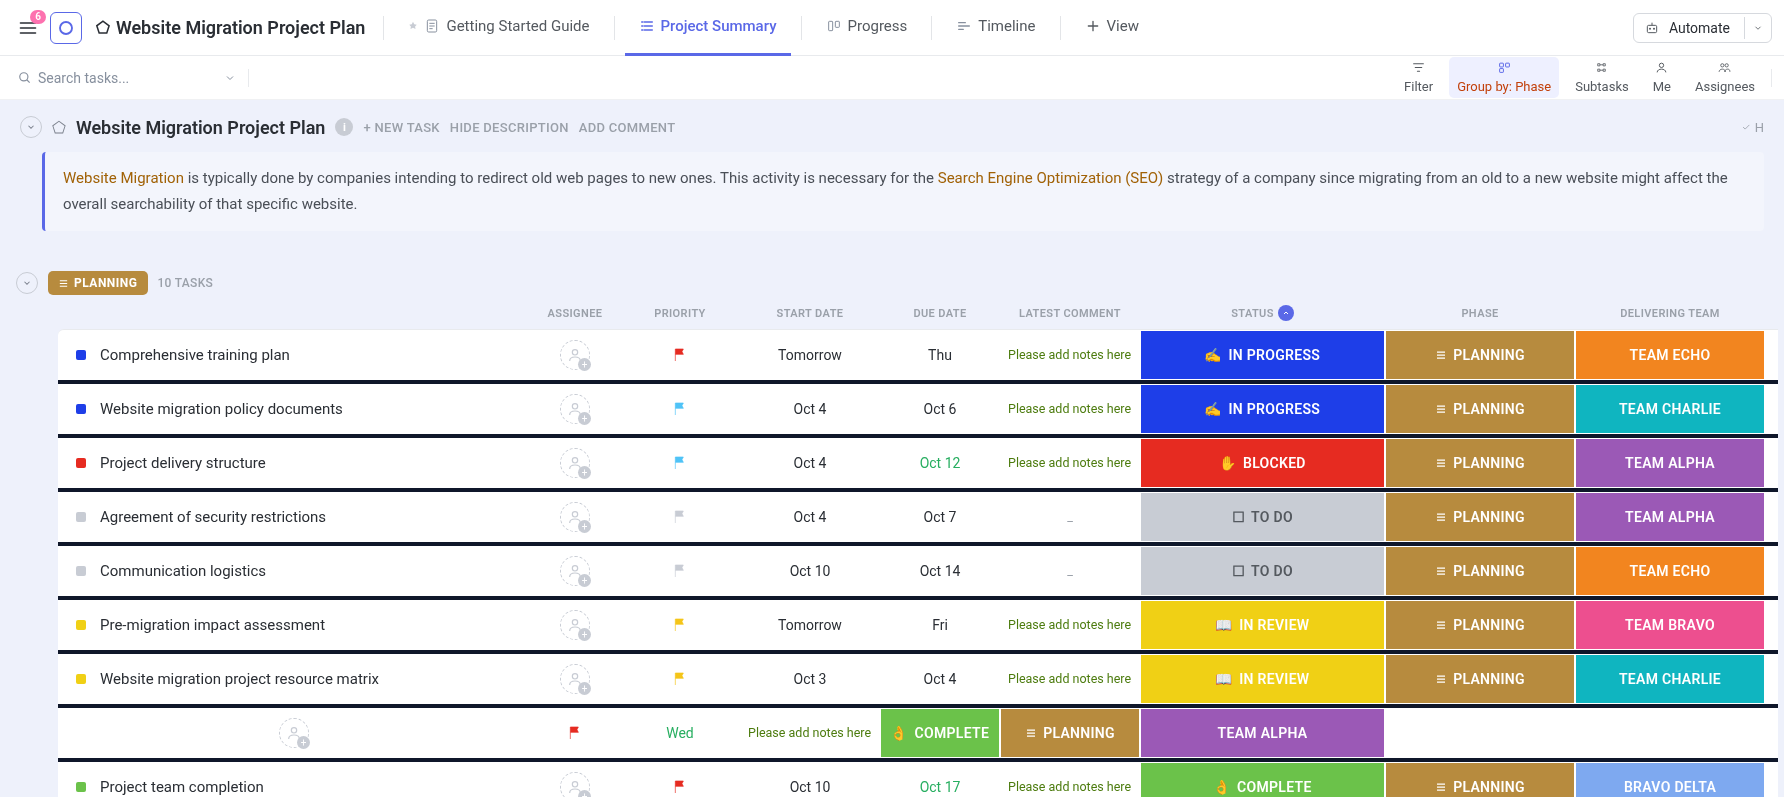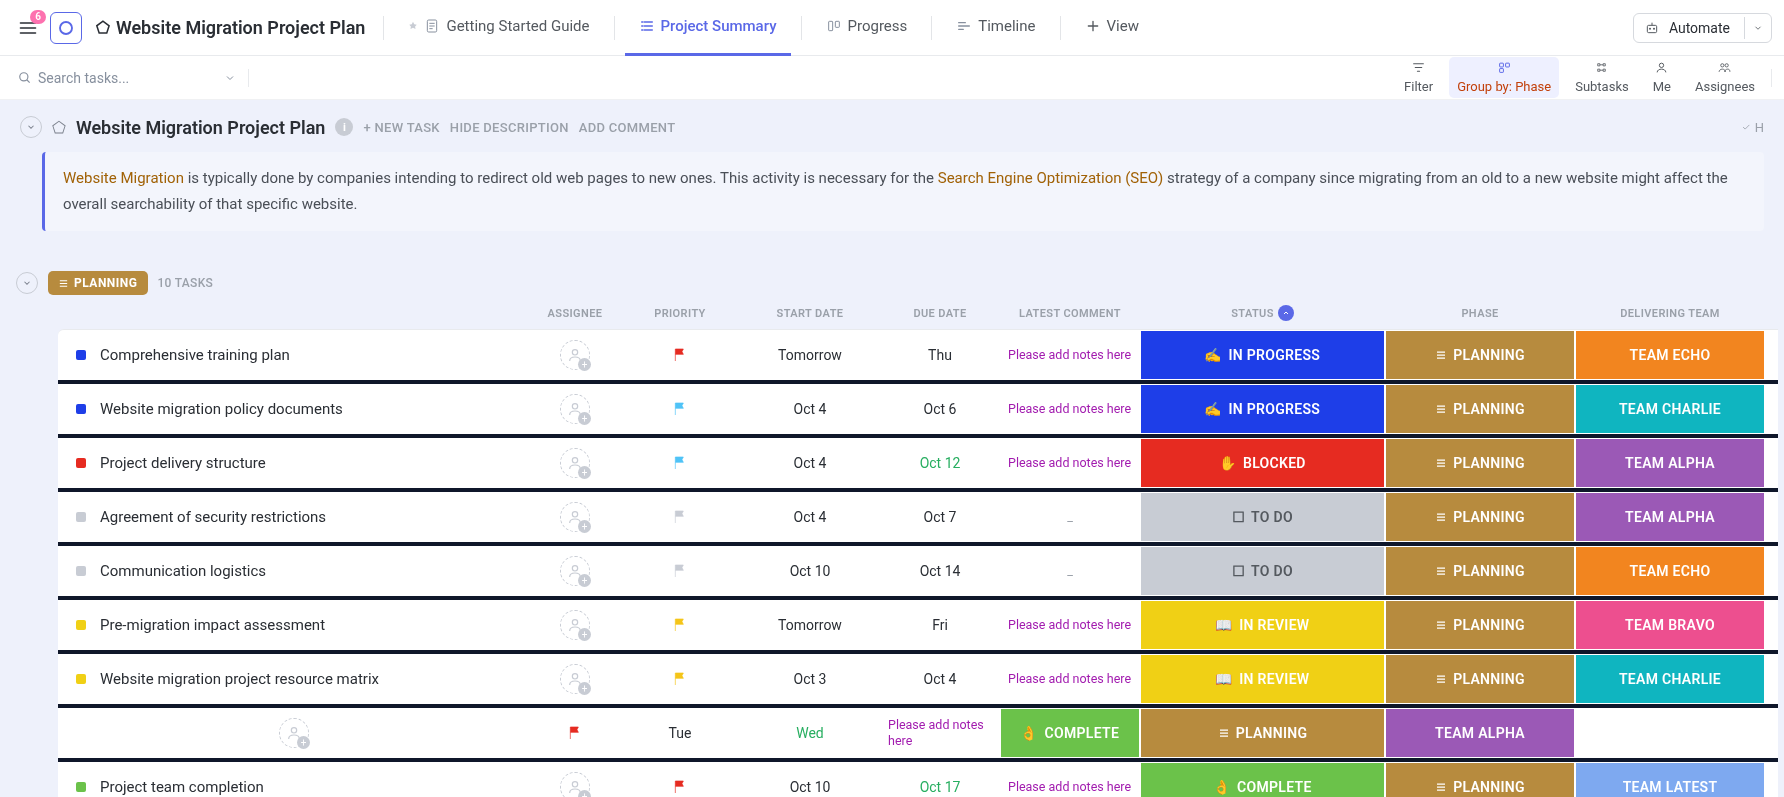--- a/index.html
+++ b/index.html
@@ -54,21 +54,21 @@
 
 .rows { background: #fff; border-radius: 6px 0 0 0; overflow: hidden; margin-left: 48px; border-top: 1px solid #e8eaed; }
 .row { display: grid; grid-template-columns: 472px 90px 120px 140px 120px 140px 245px 190px 190px; align-items: center; border-bottom: 4px solid #0f172a; min-height: 50px; }
 .cell { display: flex; align-items: center; justify-content: center; font-size: 14px; color: #2a2e34; height: 50px; }
 .cell.name { justify-content: flex-start; gap: 14px; padding-left: 18px; font-size: 15px; }
 .task-sq { width: 10px; height: 10px; border-radius: 2px; flex-shrink: 0; }
 .assignee { width: 30px; height: 30px; border-radius: 50%; border: 1px dashed #c8ccd4; position: relative; display:flex; align-items:center; justify-content:center; }
 .assignee svg { width: 16px; height: 16px; color: #c8ccd4; }
 .assignee .plus { position: absolute; bottom: -2px; right: -2px; width: 13px; height: 13px; background: #c8ccd4; border-radius: 50%; color: #fff; font-size: 10px; display:flex; align-items:center; justify-content:center; }
 .flag { width: 16px; height: 16px; }
-.cell.comment { font-size: 12.5px; color: #a21caf; line-height: 1.3; text-align: left; justify-content: flex-start; padding: 0 8px; }
+.cell.comment { font-size: 12.5px; color: #4d7c0f; line-height: 1.3; text-align: left; justify-content: flex-start; padding: 0 8px; }
 .cell.comment.dash { justify-content: center; color: #9aa0a9; }
 .cell.date { font-size: 14px; color: #2a2e34; }
 .cell.date.green { color: #27ae60; }
 
 .pill-cell { height: 48px; display: flex; align-items: center; justify-content: center; color: #fff; font-weight: 600; font-size: 14px; gap: 6px; margin: 1px; letter-spacing: .3px; }
 
 
 .bg-inprogress { background: #1e3ee8; }
 .bg-blocked { background: #e62b21; }
 .bg-todo { background: #c8ccd4; color: #54595f; }
@@ -537,21 +537,20 @@
               <path d="M4 21c0-4 4-6 8-6s8 2 8 6" fill="none" stroke="#c8ccd4" stroke-width="1.8"></path>
             </svg>
             <div class="plus">+</div>
           </div>
         </div>
     <div class="cell">
           <svg class="flag" viewBox="0 0 24 24">
             <path d="M5 3v18M5 3h12l-2 4 2 4H5" fill="#e62b21" stroke="#e62b21" stroke-width="1"></path>
           </svg>
         </div>
-    <div class="cell date">Tue</div>
     <div class="cell date green">Wed</div>
     <div class="cell comment">Please add notes here</div>
     <div class="pill-cell bg-complete">
           <span>👌</span>
           <span>COMPLETE</span>
         </div>
     <div class="pill-cell bg-planning">
           <svg width="12" height="12" viewBox="0 0 24 24">
             <path d="M4 6h16M4 12h16M4 18h16" stroke="#fff" stroke-width="2.5"></path>
           </svg>
@@ -587,17 +586,17 @@
           <span>👌</span>
           <span>COMPLETE</span>
         </div>
     <div class="pill-cell bg-planning">
           <svg width="12" height="12" viewBox="0 0 24 24">
             <path d="M4 6h16M4 12h16M4 18h16" stroke="#fff" stroke-width="2.5"></path>
           </svg>
           <span>PLANNING</span>
         </div>
     <div class="pill-cell bg-delta">
-          <span>TEAM LATEST</span>
+          <span>BRAVO DELTA</span>
         </div>
   </div>
     </div>
 </div>
 
 </body></html>

